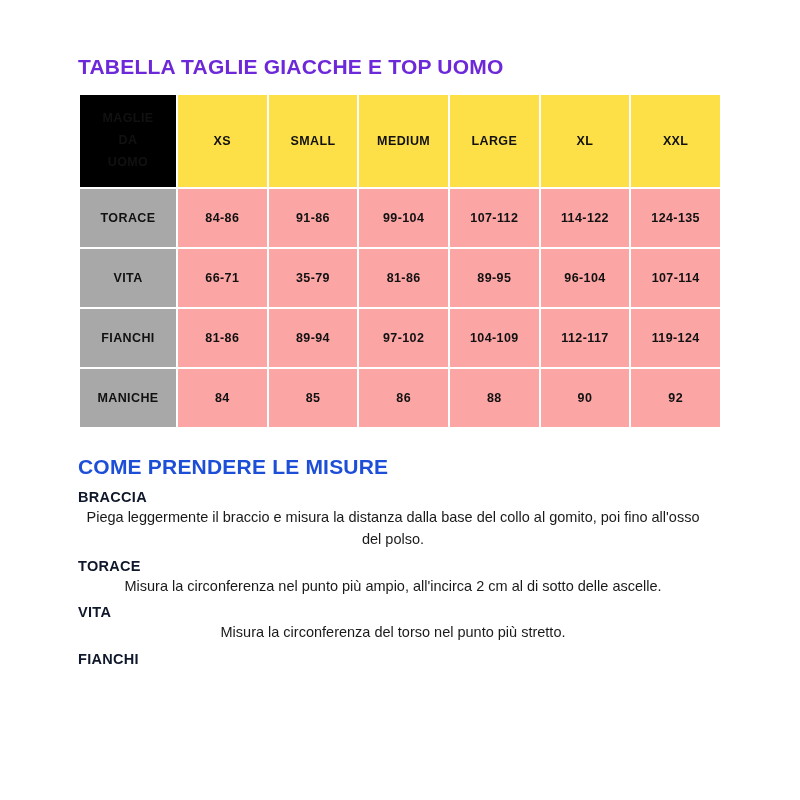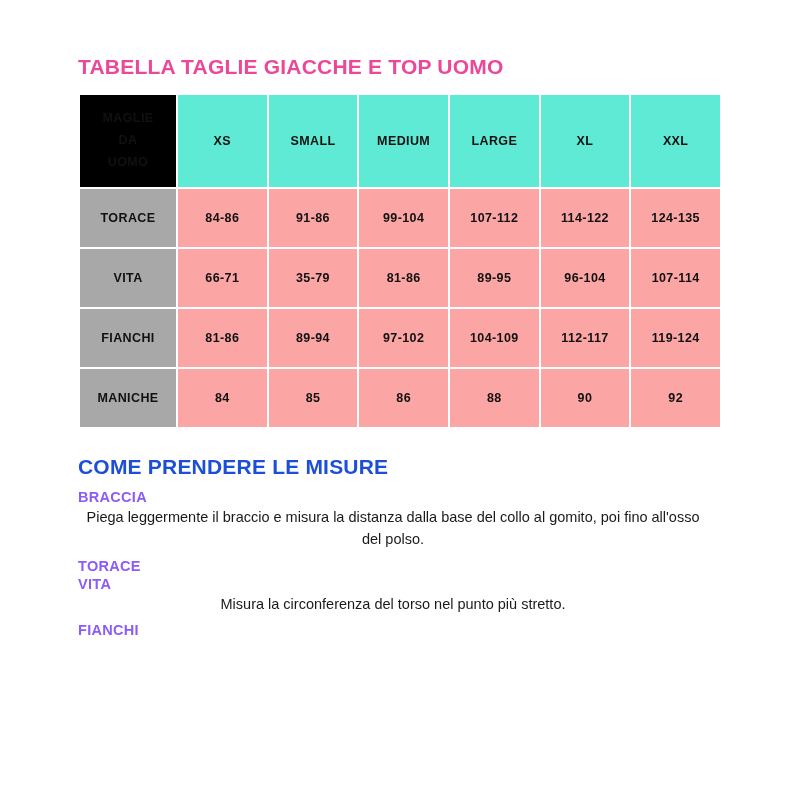--- a/index.html
+++ b/index.html
@@ -19,21 +19,21 @@
     width: 800px;
     height: 800px;
     box-sizing: border-box;
     padding: 55px 78px 0 78px;
   }
   .main-title {
     font-size: 21px;
     font-weight: bold;
     letter-spacing: 0.2px;
     margin: 0 0 14px 0;
-    color: #ec4899;
+    color: #6d28d9;
   }
   table.size-table {
     border-collapse: collapse;
     width: 644px;
     table-layout: fixed;
   }
   table.size-table td, table.size-table th {
     border: 2px solid #ffffff;
     text-align: center;
     vertical-align: middle;
@@ -49,21 +49,21 @@
     width: 96px;
     height: 92px;
     font-size: 12.5px;
     line-height: 1.75;
     letter-spacing: 0.5px;
   }
   .corner-cell .corner-line {
     display: block;
   }
   .head-cell {
-    background: #5eead4;
+    background: #fde047;
     height: 92px;
     color: #111111;
   }
   .row-label {
     background: #a8a8a8;
     height: 58px;
     color: #111111;
     letter-spacing: 0.5px;
   }
   .val-cell {
@@ -77,21 +77,21 @@
     color: #1d4ed8;
     letter-spacing: 0.2px;
   }
   .block {
     margin-bottom: 2px;
   }
   .block-title {
     font-size: 14.5px;
     font-weight: bold;
     margin: 0 0 1px 0;
-    color: #8b5cf6;
+    color: #0f172a;
     letter-spacing: 0.3px;
   }
   .block-text {
     font-size: 14.5px;
     line-height: 1.55;
     margin: 0 0 7px 0;
     color: #1a1a1a;
     max-width: 630px;
     text-align: center;
   }
@@ -163,20 +163,21 @@
 
   <h2 class="section-title">COME PRENDERE LE MISURE</h2>
 
   <div class="block">
     <div class="block-title">BRACCIA</div>
     <p class="block-text">Piega leggermente il braccio e misura la distanza dalla base del collo al gomito, poi fino all'osso del polso.</p>
   </div>
 
   <div class="block">
     <div class="block-title">TORACE</div>
+    <p class="block-text">Misura la circonferenza nel punto più ampio, all'incirca 2 cm al di sotto delle ascelle.</p>
   </div>
 
   <div class="block">
     <div class="block-title">VITA</div>
     <p class="block-text">Misura la circonferenza del torso nel punto più stretto.</p>
   </div>
 
   <div class="block">
     <div class="block-title">FIANCHI</div>
   </div>

